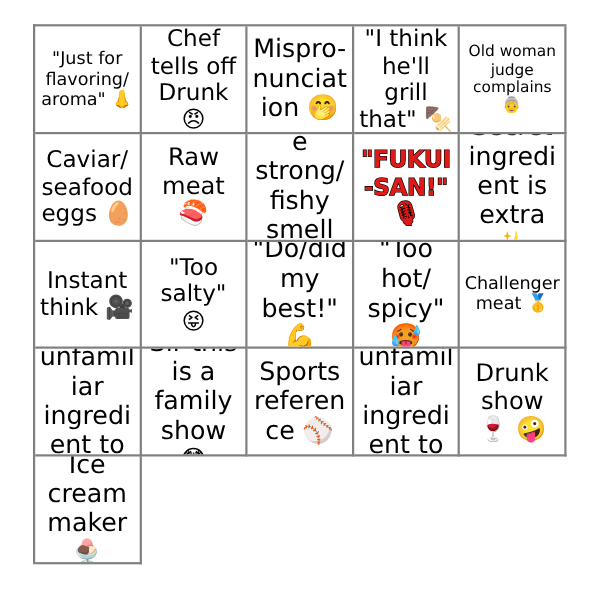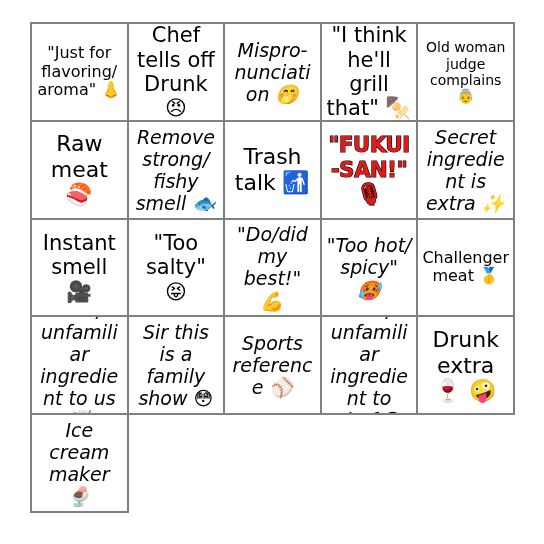--- a/index.html
+++ b/index.html
@@ -42,21 +42,21 @@
     display: block;
     width: 100%;
     line-height: 1.16;
     color: #000000;
     word-wrap: break-word;
     font-weight: 400;
   }
   
   .fs-xs .cell-text { font-size: 14px; text-align: center; }
   .fs-sm .cell-text { font-size: 16px; }
-  .fs-md .cell-text { font-size: 19px; font-style: italic; }
+  .fs-md .cell-text { font-size: 23px; }
   .fs-lg .cell-text { font-size: 21px; }
   .fs-xl .cell-text { font-size: 22px; }
 
   
   .fukui .cell-text {
     font-size: 21px;
     font-weight: bold;
     color: #e01b17;
     -webkit-text-stroke: 1.2px #000000;
     paint-order: stroke fill;
@@ -78,37 +78,37 @@
     </div>
     <div class="cell fs-md">
       <span class="cell-text emoji">Mispro- nunciation 🤭</span>
     </div>
     <div class="cell fs-lg">
       <span class="cell-text emoji">"I think he'll grill that" 🍢</span>
     </div>
     <div class="cell fs-xs">
       <span class="cell-text emoji">Old woman judge complains 👵</span>
     </div>
+    <div class="cell fs-lg">
+      <span class="cell-text emoji">Caviar/ seafood eggs 🥚</span>
+    </div>
     <div class="cell fs-xl">
       <span class="cell-text emoji">Raw meat 🍣</span>
     </div>
     <div class="cell fs-md">
       <span class="cell-text emoji">Remove strong/ fishy smell 🐟</span>
-    </div>
-    <div class="cell fs-xl">
-      <span class="cell-text emoji">Trash talk 🚮</span>
     </div>
     <div class="cell fs-lg fukui">
       <span class="cell-text emoji">"FUKUI-SAN!" 🎙</span>
     </div>
     <div class="cell fs-md">
       <span class="cell-text emoji">Secret ingredient is extra ✨</span>
     </div>
     <div class="cell fs-lg">
-      <span class="cell-text emoji">Instant smell 🎥</span>
+      <span class="cell-text emoji">Instant think 🎥</span>
     </div>
     <div class="cell fs-lg">
       <span class="cell-text emoji">"Too salty" 😝</span>
     </div>
     <div class="cell fs-md">
       <span class="cell-text emoji">"Do/did my best!" 💪</span>
     </div>
     <div class="cell fs-md">
       <span class="cell-text emoji">"Too hot/ spicy" 🥵</span>
     </div>
@@ -121,18 +121,18 @@
     <div class="cell fs-md">
       <span class="cell-text emoji">Sir this is a family show 😳</span>
     </div>
     <div class="cell fs-md">
       <span class="cell-text emoji">Sports reference ⚾</span>
     </div>
     <div class="cell fs-md">
       <span class="cell-text emoji">New/ unfamiliar ingredient to chef 😮</span>
     </div>
     <div class="cell fs-xl">
-      <span class="cell-text emoji">Drunk extra 🍷 🤪</span>
+      <span class="cell-text emoji">Drunk show 🍷 🤪</span>
     </div>
     <div class="cell fs-md">
       <span class="cell-text emoji">Ice cream maker 🍨</span>
     </div>
   </div>
 
 </body></html>

